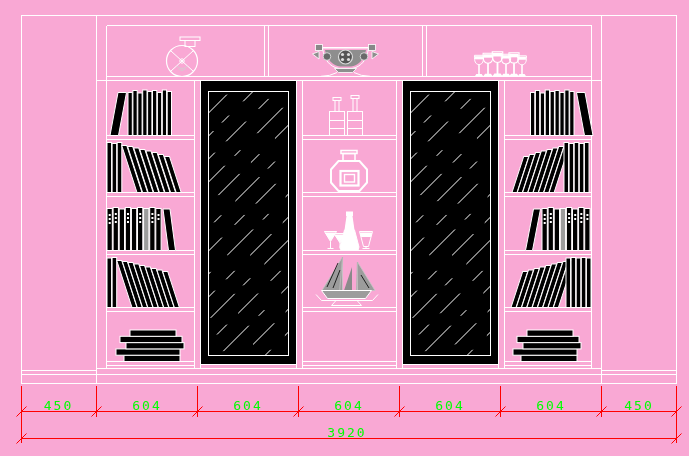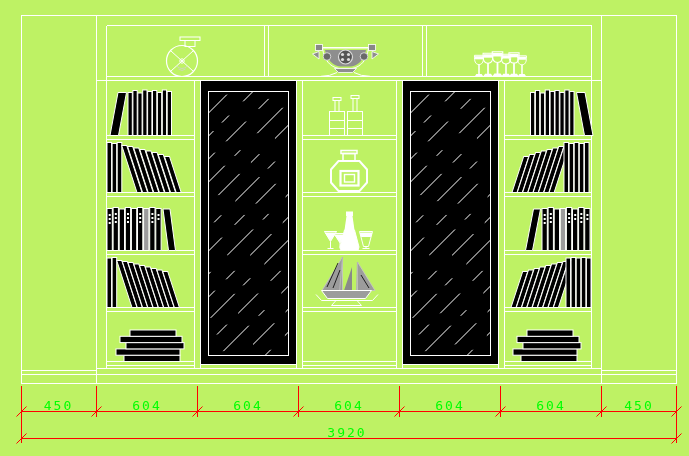--- a/index.html
+++ b/index.html
@@ -1,16 +1,16 @@
 <!DOCTYPE html>
 <html><head>
 <meta charset="utf-8">
 <style>
   html,body{margin:0;padding:0;background:#000;}
-  .canvas{position:relative;width:689px;height:456px;background:#bef264;overflow:hidden;
+  .canvas{position:relative;width:689px;height:456px;background:#f9a8d4;overflow:hidden;
           font-family:"DejaVu Sans Mono", monospace;}
   svg{display:block;}
   text.dim{fill:#00ff00;font-size:13px;letter-spacing:2px;font-family:"DejaVu Sans Mono", monospace;}
 </style>
 </head>
 <body>
 
 <div class="canvas">
 <svg width="689" height="456" viewBox="0 0 689 456" xmlns="http://www.w3.org/2000/svg">
 

